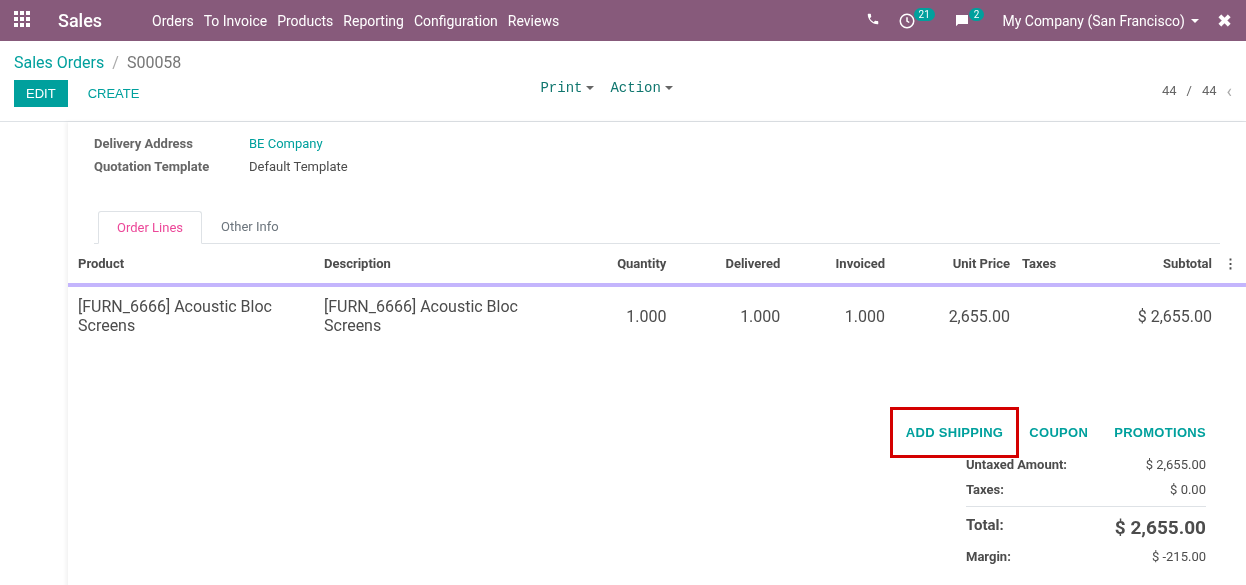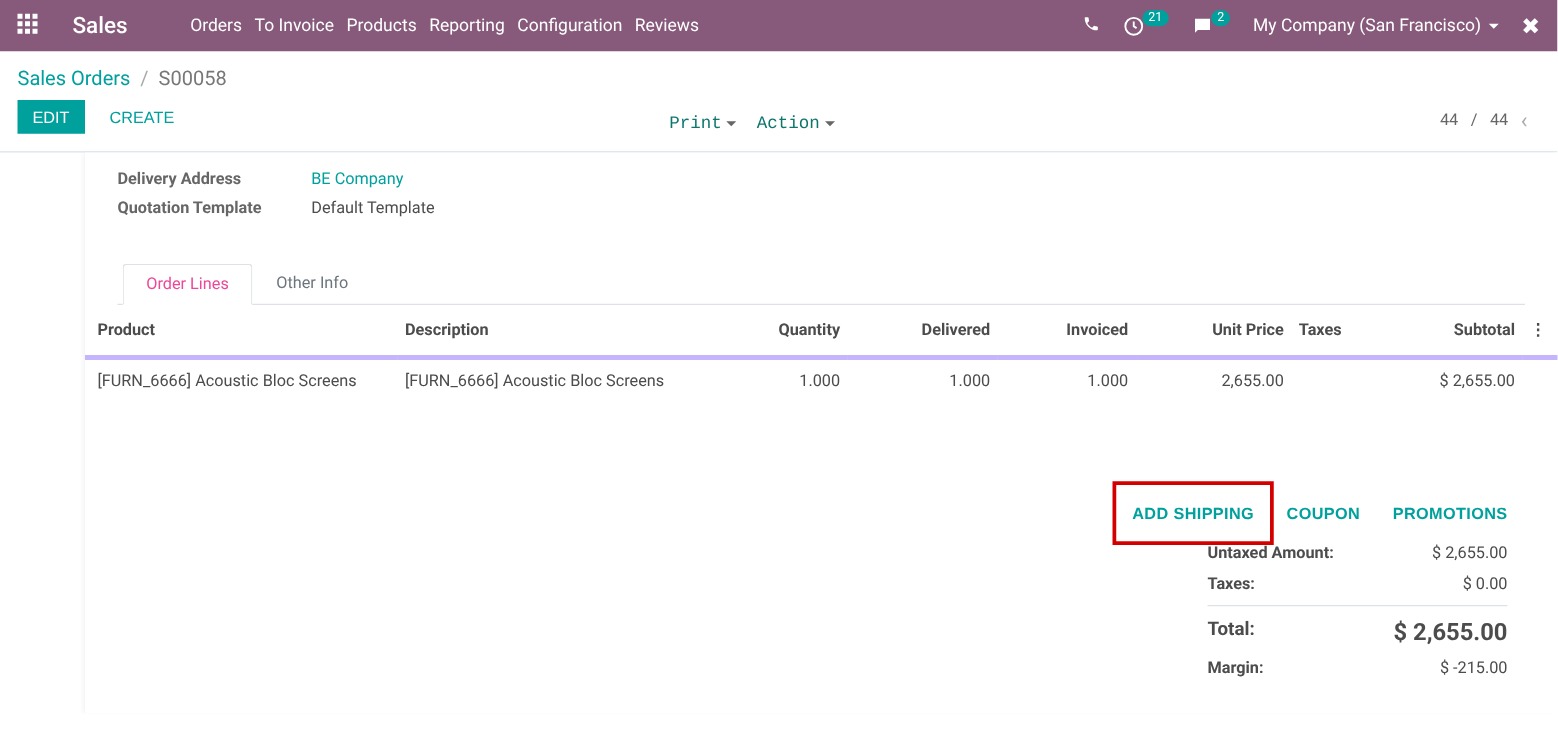--- a/index.html
+++ b/index.html
@@ -15,21 +15,21 @@
 .badge { background: #00a09d; color: #fff; font-size: 10px; padding: 1px 5px; border-radius: 8px; margin-left:-2px; position:relative; top:-6px; }
 .company-selector { display: flex; align-items: center; gap: 6px; cursor:pointer; }
 .caret-down { width:0; height:0; border-left:4px solid transparent; border-right:4px solid transparent; border-top:4px solid #fff; }
 .tool-x { font-size:18px; cursor:pointer; }
 .avatar { width:26px; height:26px; border-radius:50%; background:linear-gradient(135deg,#8a6d3b,#c0a16b); display:inline-block; }
 .user-area { display:flex; align-items:center; gap:8px; cursor:pointer; }
 .breadcrumb-bar { padding: 12px 14px 4px 14px; display:flex; align-items:center; gap:8px; font-size:16px; }
 .breadcrumb-link { color:#00a09d; cursor:pointer; }
 .breadcrumb-sep { color:#aaa; }
 .breadcrumb-current { color:#777; }
-.controls-row { padding: 4px 24px 14px 14px; display:flex; align-items:flex-end; border-bottom:1px solid #dee2e6; }
+.controls-row { padding: 4px 14px 14px 14px; display:flex; align-items:flex-start; border-bottom:1px solid #dee2e6; }
 .btn-edit { background:#00a09d; color:#fff; border:none; padding:6px 12px; font-size:13px; font-weight:500; cursor:pointer; text-transform:uppercase; }
 .btn-create { color:#00a09d; background:none; border:none; padding:6px 12px; font-size:13px; font-weight:500; cursor:pointer; text-transform:uppercase; margin-left:8px; }
 .center-actions { margin:0 auto; display:flex; gap:16px; position: relative; left: -50px;}
 .dropdown-btn { background:none; border:none; color:#0f766e; font-size:14px; cursor:pointer; display:flex; align-items:center; gap:4px;font-family:Liberation Mono, monospace; }
 .caret-dark { width:0;height:0;border-left:4px solid transparent;border-right:4px solid transparent;border-top:4px solid #666; }
 .pager { margin-left: 0; display:flex; align-items:center; gap:10px; color:#666; font-size:13px; }
 .pager-arrow { color:#aaa; font-size:18px; cursor:pointer; }
 .sheet-wrap { display:flex; }
 .sidebar-empty { width:68px; min-height:440px; }
 .sheet { flex:1; background:#fff; box-shadow: -2px 0 4px 0 rgba(0,0,0,0.06); min-height:440px; padding:14px 0 24px 0; position: relative; }
@@ -38,21 +38,21 @@
 .field-label { width:155px; font-weight:700; color:#666; font-size:13px; }
 .field-value { color:#4c4c4c; font-size:13px; }
 .field-value.link { color:#00a09d; cursor:pointer; }
 .tabs { display:flex; margin: 36px 0 0 0; padding-left:0; border-bottom:1px solid #dee2e6; }
 .tab { padding:8px 18px; border:1px solid transparent; cursor:pointer; color:#6c757d; font-size:13px; }
 .tab.active { border:1px solid #dee2e6; border-bottom:1px solid #fff; color:#ec4899; background:#fff; position:relative; top:1px; border-radius:3px 3px 0 0; }
 .tab:first-child { margin-left: 4px; }
 .lines-table { width: 100%; border-collapse: collapse; }
 .lines-table th { text-align:left; font-weight:700; color:#4c4c4c; padding:12px 6px; font-size:13px; border-bottom:4px solid #c4b5fd; }
 .lines-table th.num, .lines-table td.num { text-align:right; }
-.lines-table td { padding: 10px 6px; font-size:13px; color:#4c4c4c; border-bottom: none; }
+.lines-table td { padding: 10px 6px; font-size:16px; color:#4c4c4c; border-bottom: none; }
 .lines-table th:first-child, .lines-table td:first-child { padding-left: 10px; }
 .lines-table th:last-child { width: 28px; }
 .kebab { font-size: 18px; color:#888; cursor:pointer; text-align:center; }
 .bottom-btns { display:flex; gap: 26px; justify-content:flex-end; padding: 80px 40px 12px 26px; }
 .link-btn { background:none;border:none;color:#00a09d;font-size:13px;font-weight:700;cursor:pointer; text-transform:uppercase; letter-spacing:0.3px; }
 .highlight-box { position:absolute; border:3px solid #d40000; width:124px; height:54px; pointer-events:none; }
 .totals { padding: 0 40px 0 0; }
 .totals-inner { margin-left:auto; width: 240px; }
 .total-row { display:flex; justify-content:space-between; padding:5px 0; }
 .total-row .lab { font-weight:700; color:#4c4c4c; }

